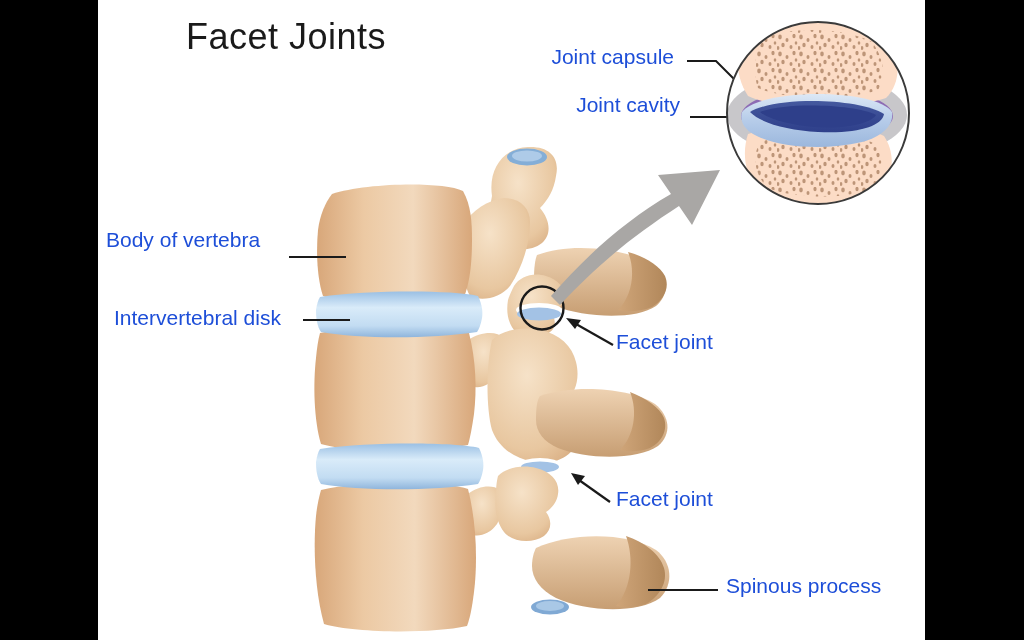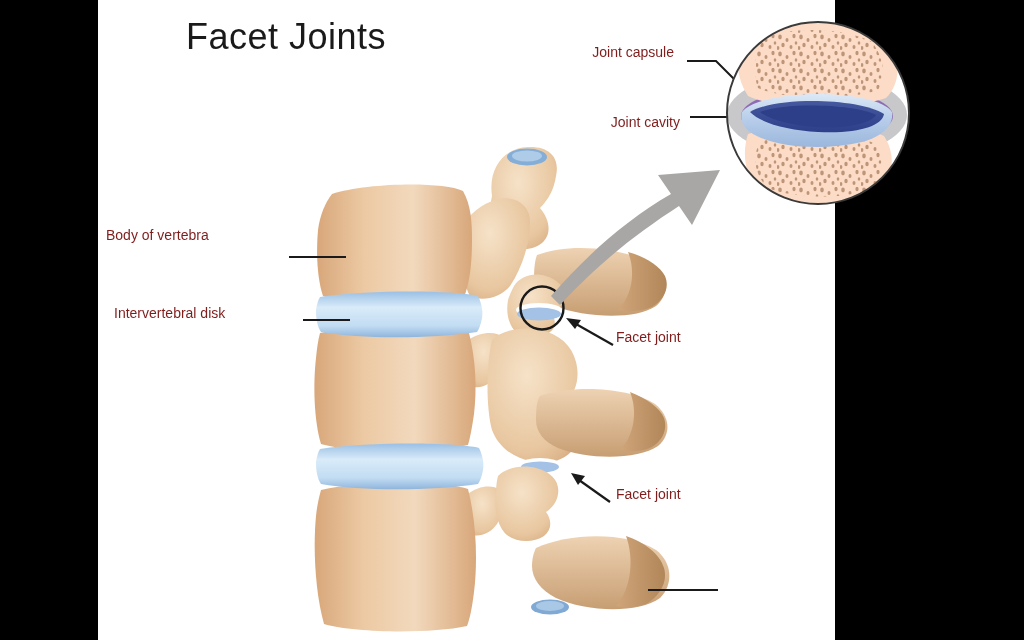--- a/index.html
+++ b/index.html
@@ -1,26 +1,26 @@
 <!DOCTYPE html>
 <html style="--letterbox: #000000; --canvas: #ffffff; --text: #1d1d1b; --bone_light: #f2d9bd; --bone_mid: #ecc9a3; --bone_dark: #d8a77a; --process_tan: #cfa377; --process_tip: #b98e61; --disk_blue: #9bc0e4; --disk_highlight: #d9ebf9; --facet_blue: #a3c2e5; --inset_bone: #fcdcc6; --stipple_dot: #bd9578; --capsule_gray: #c8c7ca; --capsule_purple: #8d6cb4; --cartilage_blue: #b6cce9; --cavity_navy: #3b51a5; --cavity_deep: #2e3f8a; --arrow_gray: #a9a7a5; --annotation_black: #1a1a1a;"><head>
 <meta charset="utf-8">
 <style>
   html,body{margin:0;padding:0;}
   body{
     width:1024px;height:640px;position:relative;overflow:hidden;
     background:#000;font-family:"Liberation Sans", sans-serif;
   }
   #canvas{
-    position:absolute;left:98px;top:0;width:737px;height:640px;
+    position:absolute;left:98px;top:0;width:827px;height:640px;
     background:#fff;
   }
   #art{position:absolute;left:0;top:0;}
   .lbl{
-    position:absolute;color:#7f1d1d;font-size:14px;line-height:1.1;
+    position:absolute;color:#1d4ed8;font-size:21px;line-height:1.1;
     white-space:nowrap;
   }
   .lbl.right{text-align:right;}
   #title{
     position:absolute;left:88px;top:16px;color:#1a1a1a;
     font-size:36px;letter-spacing:0.5px;white-space:nowrap;
   }
   .bar{position:absolute;top:0;height:640px;background:#000;}
   #bar-left{left:0;width:98px;}
   #bar-right{left:925px;width:99px;}
@@ -165,23 +165,24 @@
         <path d="M760,112 C785,102 855,104 876,115 C870,124 845,129 815,127 C792,125 770,120 760,112 Z" fill="#2e3f8a"></path>
       </g>
       <circle cx="818" cy="113" r="91" fill="none" stroke="#3a3a3a" stroke-width="2"></circle>
     </g>
   </svg>
 
   <div id="title">Facet Joints</div>
 
   <div class="lbl right" style="left:420px;top:45px;width:156px;">Joint capsule</div>
 
-  <div class="lbl right" style="left:440px;top:115px;width:142px;">Joint cavity</div>
+  <div class="lbl right" style="left:440px;top:93px;width:142px;">Joint cavity</div>
 
   <div class="lbl" style="left:8px;top:228px;">Body of vertebra</div>
 
   <div class="lbl" style="left:16px;top:306px;">Intervertebral disk</div>
 
   <div class="lbl" style="left:518px;top:330px;">Facet joint</div>
 
   <div class="lbl" style="left:518px;top:487px;">Facet joint</div>
 
+  <div class="lbl" style="left:628px;top:574px;">Spinous process</div>
 </div>
 
 </body></html>

